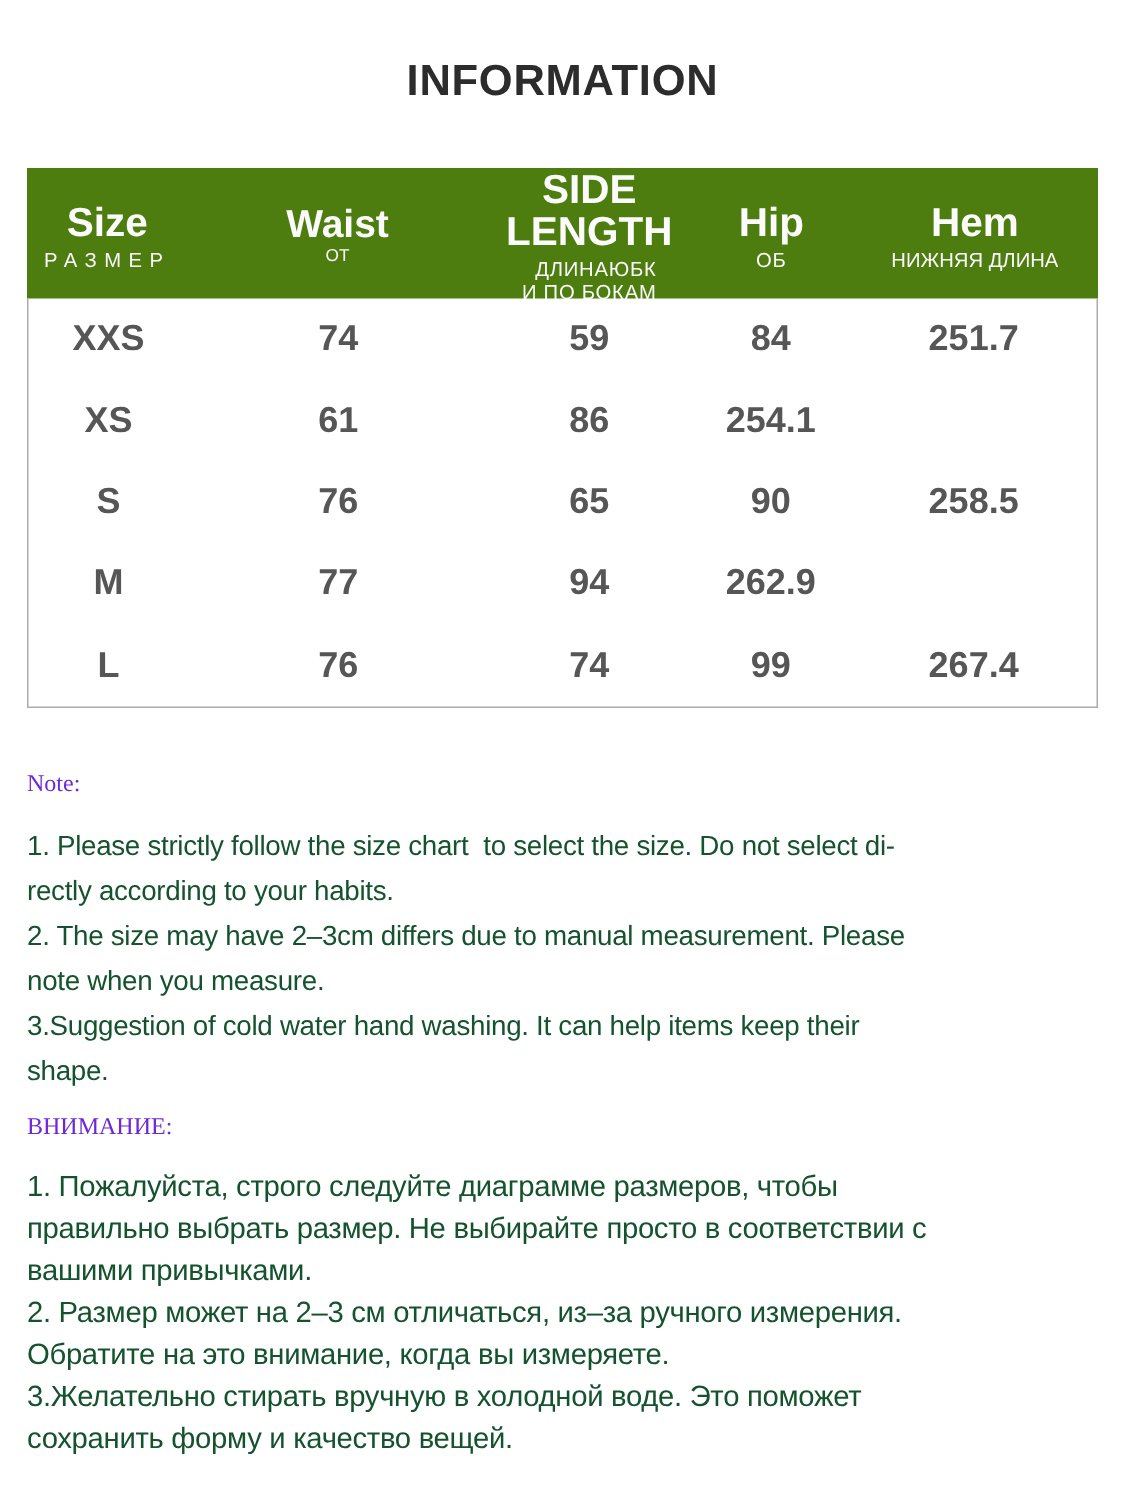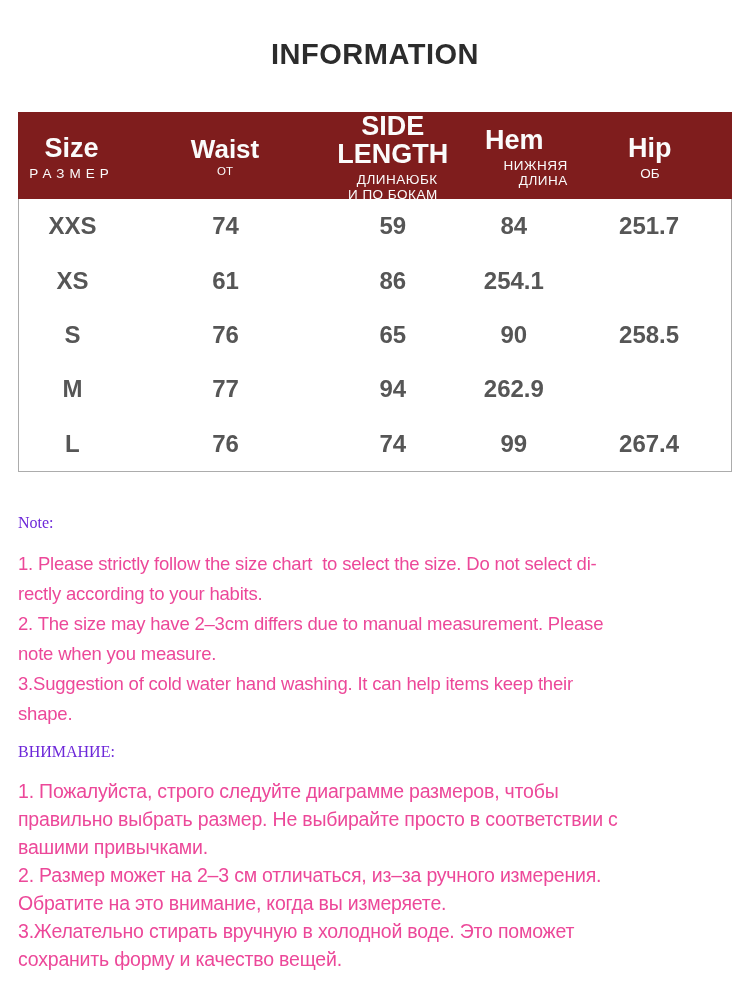--- a/index.html
+++ b/index.html
@@ -28,21 +28,21 @@
   }
 
   
   .size-table {
     margin-top: 41px;
     width: 714px;
   }
   .thead {
     display: grid;
     grid-template-columns: 15% 28% 19% 15% 23%;
-    background: #7f1d1d;
+    background: #4d7c0f;
     height: 87px;
   }
   .thead .col {
     display: flex;
     flex-direction: column;
     justify-content: center;
     align-items: center;
     text-align: center;
     color: #fbfbfb;
     height: 100%;
@@ -86,21 +86,21 @@
 
   
   .note-heading {
     color: #6d28d9;
     font-size: 16px;
     font-family: Liberation Serif, serif;
   }
   .note-heading.en { margin-top: 42px; }
   .note-heading.ru { margin-top: 14px; }
   .note-body {
-    color: #ec4899;
+    color: #14532d;
     white-space: pre-wrap;
   }
   .note-body.en {
     margin-top: 17px;
     font-size: 18.5px;
     line-height: 30px;
     letter-spacing: -0.2px;
   }
   .note-body.ru {
     margin-top: 16px;
@@ -127,26 +127,26 @@
         <div class="th-en">Waist</div>
         <div class="th-sub">ОТ</div>
       </div>
       <div class="col">
         <div class="th-en">SIDE
 LENGTH</div>
         <div class="th-sub">ДЛИНАЮБК
 И ПО БОКАМ</div>
       </div>
       <div class="col">
+        <div class="th-en">Hip</div>
+        <div class="th-sub">ОБ</div>
+      </div>
+      <div class="col">
         <div class="th-en">Hem</div>
         <div class="th-sub">НИЖНЯЯ ДЛИНА</div>
-      </div>
-      <div class="col">
-        <div class="th-en">Hip</div>
-        <div class="th-sub">ОБ</div>
       </div>
     </div>
 
     <div class="tbody">
       <div class="trow">
         <div class="tcell">XXS</div>
         <div class="tcell">74</div>
         <div class="tcell">59</div>
         <div class="tcell">84</div>
         <div class="tcell">251.7</div>

